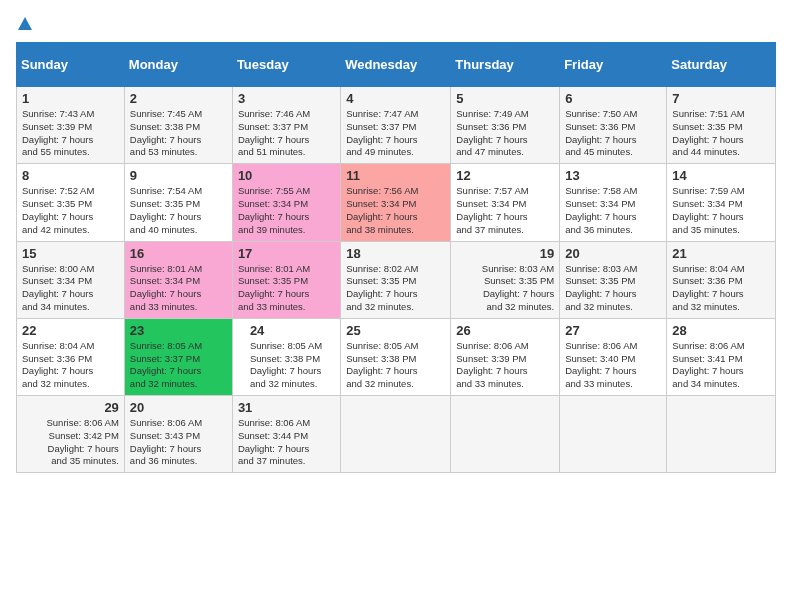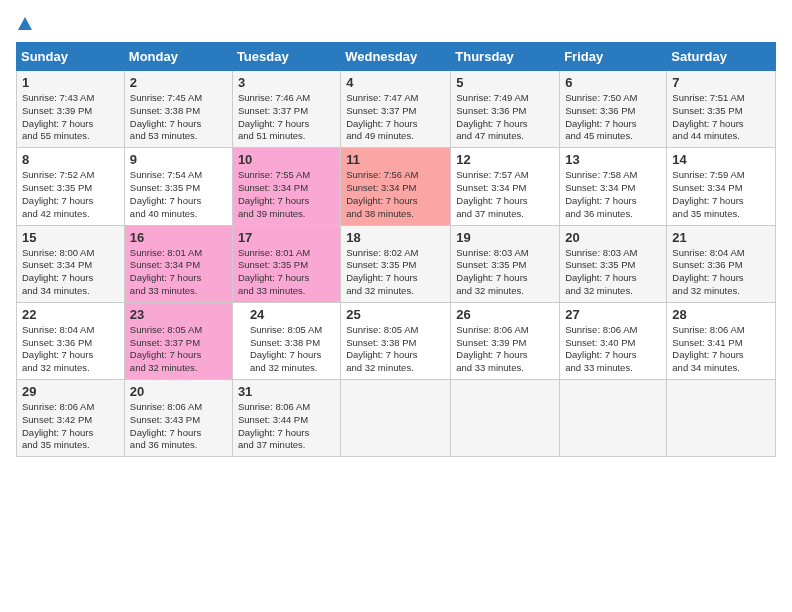--- a/index.html
+++ b/index.html
@@ -46,21 +46,21 @@
     }
     .calendar {
       width: 100%;
       border-collapse: collapse;
     }
     .calendar thead tr th {
       background-color: #2a7abf;
       color: #fff;
       font-size: 13px;
       font-weight: bold;
-      padding: 6px 4px;
+      padding: 14px 4px;
       text-align: left;
       border: 1px solid #2a7abf;
     }
     .calendar tbody tr td {
       border: 1px solid #ccc;
       vertical-align: top;
       padding: 4px 5px;
       font-size: 10px;
       color: #333;
       width: 113px;
@@ -190,39 +190,39 @@
           <div class="day-detail">Sunrise: 8:01 AM<br>Sunset: 3:34 PM<br>Daylight: 7 hours<br>and 33 minutes.</div>
         </td>
         <td style="background: #f9a8d4;">
           <span class="day-num">17</span>
           <div class="day-detail">Sunrise: 8:01 AM<br>Sunset: 3:35 PM<br>Daylight: 7 hours<br>and 33 minutes.</div>
         </td>
         <td style="background: rgb(245, 245, 245);">
           <span class="day-num">18</span>
           <div class="day-detail">Sunrise: 8:02 AM<br>Sunset: 3:35 PM<br>Daylight: 7 hours<br>and 32 minutes.</div>
         </td>
-        <td style="background: rgb(245, 245, 245);">
+        <td style="background: rgb(245, 245, 245); text-align: right;">
           <span class="day-num">19</span>
           <div class="day-detail">Sunrise: 8:03 AM<br>Sunset: 3:35 PM<br>Daylight: 7 hours<br>and 32 minutes.</div>
         </td>
         <td style="background: rgb(245, 245, 245);">
           <span class="day-num">20</span>
           <div class="day-detail">Sunrise: 8:03 AM<br>Sunset: 3:35 PM<br>Daylight: 7 hours<br>and 32 minutes.</div>
         </td>
         <td style="background: rgb(245, 245, 245);">
           <span class="day-num">21</span>
           <div class="day-detail">Sunrise: 8:04 AM<br>Sunset: 3:36 PM<br>Daylight: 7 hours<br>and 32 minutes.</div>
         </td>
       </tr>
       <tr>
         <td style="background: rgb(255, 255, 255);">
           <span class="day-num">22</span>
           <div class="day-detail">Sunrise: 8:04 AM<br>Sunset: 3:36 PM<br>Daylight: 7 hours<br>and 32 minutes.</div>
         </td>
-        <td style="background: #f9a8d4; margin-top: 40px;">
+        <td style="background: #22c55e; margin-top: 40px;">
           <span class="day-num">23</span>
           <div class="day-detail">Sunrise: 8:05 AM<br>Sunset: 3:37 PM<br>Daylight: 7 hours<br>and 32 minutes.</div>
         </td>
         <td style="background: rgb(255, 255, 255); padding-left: 17px;">
           <span class="day-num">24</span>
           <div class="day-detail">Sunrise: 8:05 AM<br>Sunset: 3:38 PM<br>Daylight: 7 hours<br>and 32 minutes.</div>
         </td>
         <td style="background: rgb(255, 255, 255);">
           <span class="day-num">25</span>
           <div class="day-detail">Sunrise: 8:05 AM<br>Sunset: 3:38 PM<br>Daylight: 7 hours<br>and 32 minutes.</div>
@@ -234,21 +234,21 @@
         <td style="background: rgb(255, 255, 255);">
           <span class="day-num">27</span>
           <div class="day-detail">Sunrise: 8:06 AM<br>Sunset: 3:40 PM<br>Daylight: 7 hours<br>and 33 minutes.</div>
         </td>
         <td style="background: rgb(255, 255, 255);">
           <span class="day-num">28</span>
           <div class="day-detail">Sunrise: 8:06 AM<br>Sunset: 3:41 PM<br>Daylight: 7 hours<br>and 34 minutes.</div>
         </td>
       </tr>
       <tr>
-        <td style="background: rgb(245, 245, 245);">
+        <td style="background: rgb(245, 245, 245); text-align: right;">
           <span class="day-num">29</span>
           <div class="day-detail">Sunrise: 8:06 AM<br>Sunset: 3:42 PM<br>Daylight: 7 hours<br>and 35 minutes.</div>
         </td>
         <td style="background: rgb(245, 245, 245);">
           <span class="day-num">20</span>
           <div class="day-detail">Sunrise: 8:06 AM<br>Sunset: 3:43 PM<br>Daylight: 7 hours<br>and 36 minutes.</div>
         </td>
         <td style="background: rgb(245, 245, 245);">
           <span class="day-num">31</span>
           <div class="day-detail">Sunrise: 8:06 AM<br>Sunset: 3:44 PM<br>Daylight: 7 hours<br>and 37 minutes.</div>

